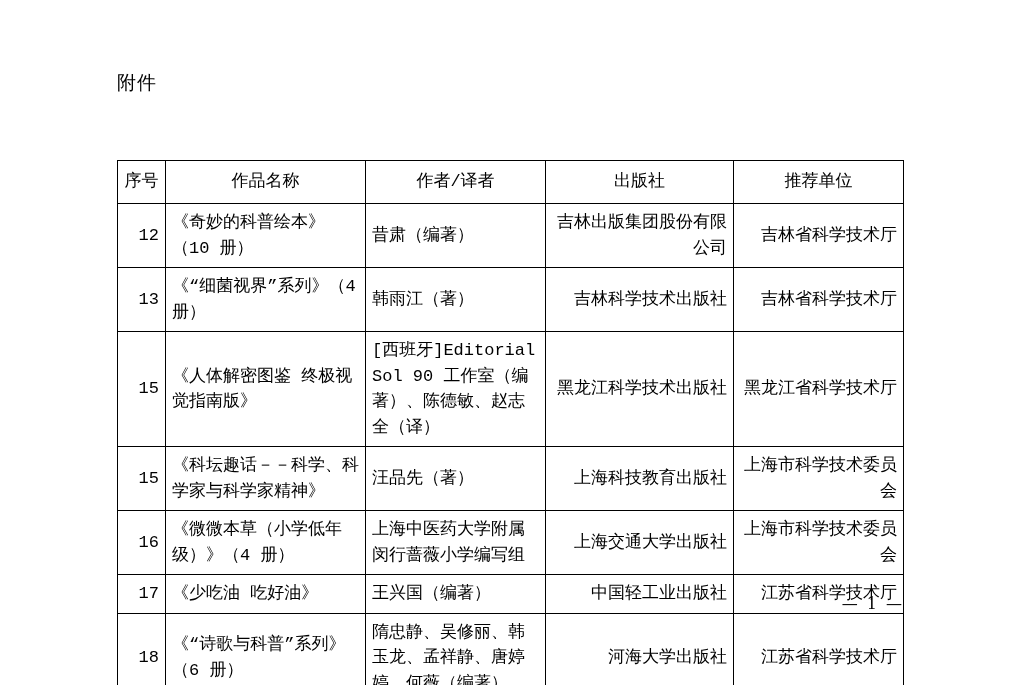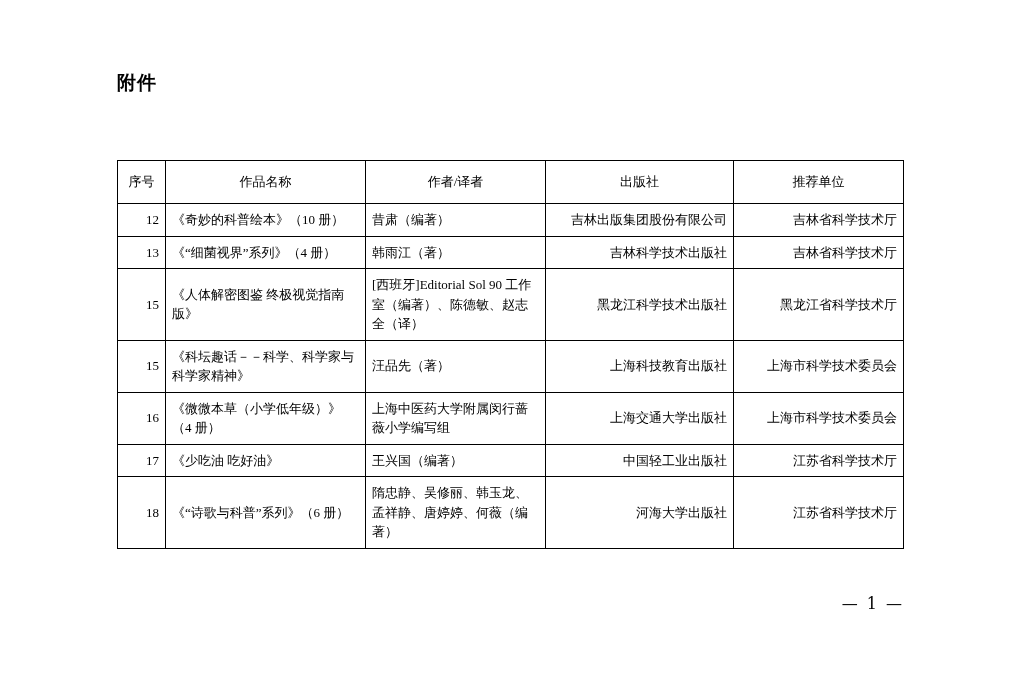--- a/index.html
+++ b/index.html
@@ -21,21 +21,20 @@
     position: relative;
     box-sizing: border-box;
   }
   .attachment-label {
     position: absolute;
     left: 117px;
     top: 70px;
     font-size: 19px;
     font-family: "DejaVu Serif", "Liberation Serif", serif;
     letter-spacing: 1px;
-    font-weight: bold;
   }
   .doc-title {
     position: absolute;
     left: 0;
     right: 0;
     top: 106px;
     text-align: center;
     font-size: 22px;
     font-weight: bold;
     font-family: "DejaVu Serif", "Liberation Serif", serif;
@@ -48,25 +47,25 @@
     width: 786px;
   }
   table.list-table {
     border-collapse: collapse;
     width: 786px;
     table-layout: fixed;
   }
   table.list-table th,
   table.list-table td {
     border: 1px solid #000000;
-    font-size: 13px;
+    font-size: 17px;
     line-height: 1.5;
     padding: 6px 6px;
     vertical-align: middle;
-    font-family: Liberation Serif, serif;
+    font-family: Liberation Mono, monospace;
     margin-top: 47px;
   }
   table.list-table thead th {
     text-align: center;
     font-weight: normal;
     height: 34px;
     padding: 4px 6px;
   }
   col.c-seq { width: 48px; }
   col.c-title { width: 200px; }

